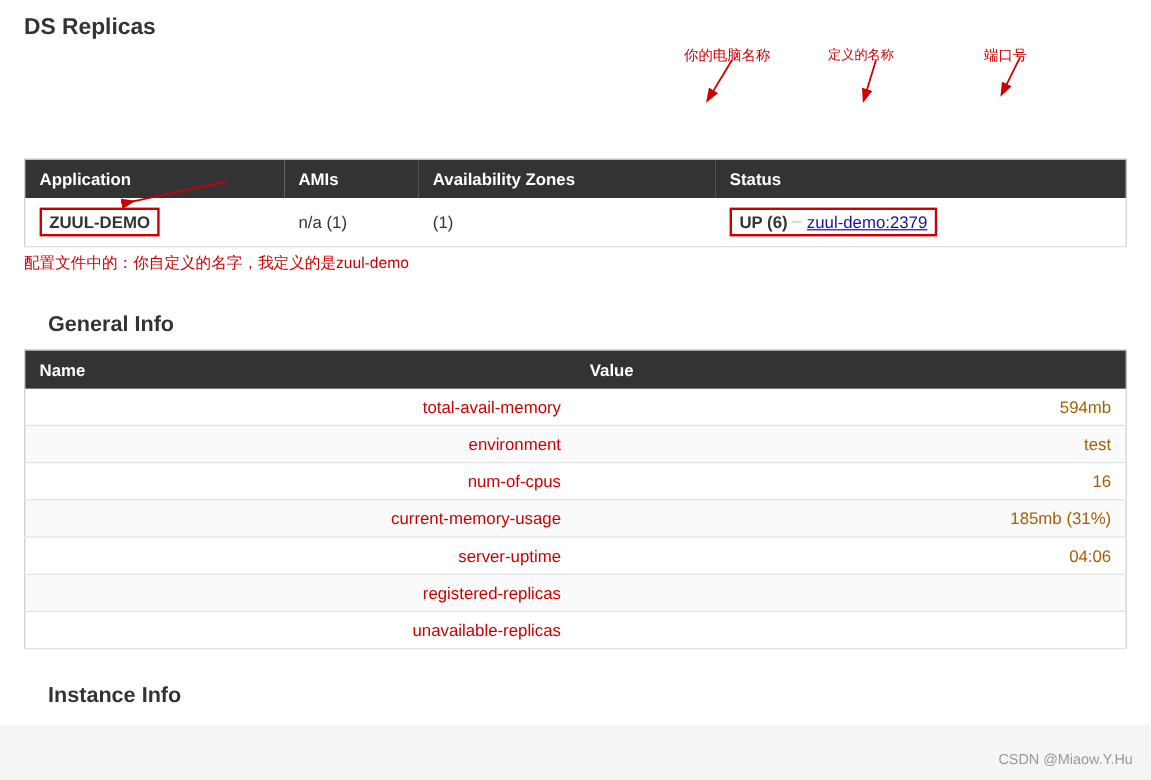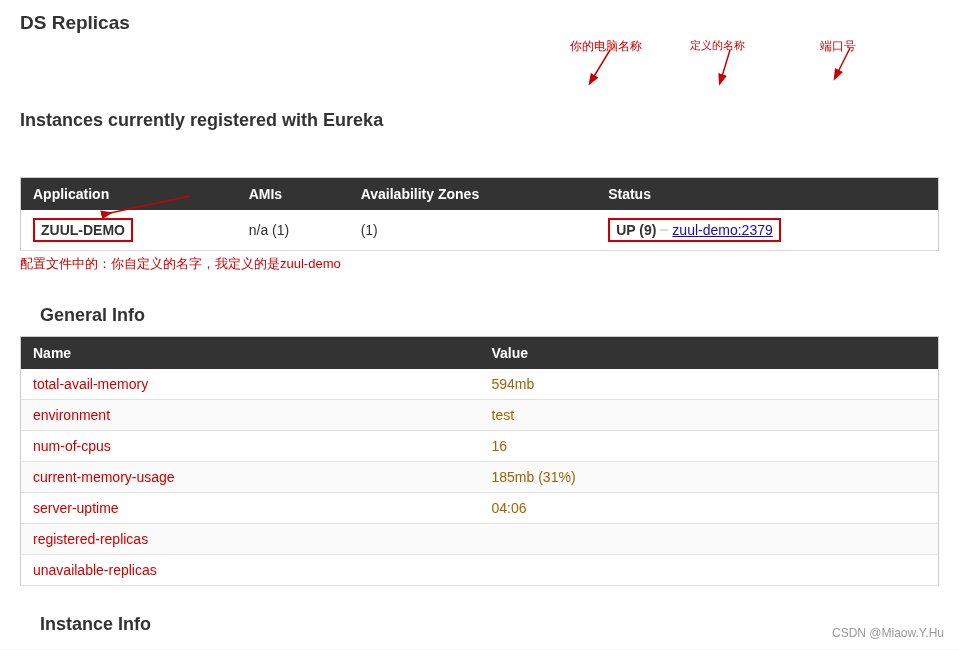--- a/index.html
+++ b/index.html
@@ -122,20 +122,21 @@
     .info-table thead th {
       padding: 8px 12px;
       text-align: left;
       font-weight: bold;
       font-size: 14px;
     }
 
     .info-table tbody tr {
       border-bottom: 1px solid #e0e0e0;
       background: #fff;
+      text-align: right;
     }
 
     .info-table tbody tr:nth-child(even) {
       background: #fafafa;
     }
 
     .info-table tbody td {
       padding: 7px 12px;
       font-size: 14px;
     }
@@ -195,42 +196,41 @@
           <marker id="arrowhead" markerWidth="8" markerHeight="6" refX="6" refY="3" orient="auto">
             <polygon points="0 0, 8 3, 0 6" fill="#cc0000"></polygon>
           </marker>
         </defs>
       </svg>
       <span style="position:absolute; top:0; left:550px; font-size:12px; color:#cc0000;">你的电脑名称</span>
       <span style="position:absolute; top:0; left:670px; font-size:11px; color:#cc0000;">定义的名称</span>
       <span style="position:absolute; top:0; left:800px; font-size:12px; color:#cc0000;">端口号</span>
     </div>
 
-    <div class="section-title">Instances currently registered with Eureka</div>
 
     <div class="instances-table-wrap">
       <table class="instances-table">
         <thead>
           <tr>
             <th>Application</th>
             <th>AMIs</th>
             <th>Availability Zones</th>
             <th>Status</th>
           </tr>
         </thead>
         <tbody>
           <tr>
             <td>
               <span class="app-cell">ZUUL-DEMO</span>
             </td>
             <td>n/a (1)</td>
             <td>(1)</td>
             <td>
               <span class="status-box">
-                <span class="status-up">UP (9)</span>
+                <span class="status-up">UP (6)</span>
                 <span class="hostname-highlight"></span>
                 <a class="link-blue">zuul-demo:2379</a>
               </span>
             </td>
           </tr>
         </tbody>
       </table>
     </div>
 
     <div style="position:relative; height:0; overflow:visible; margin:0 20px;">

